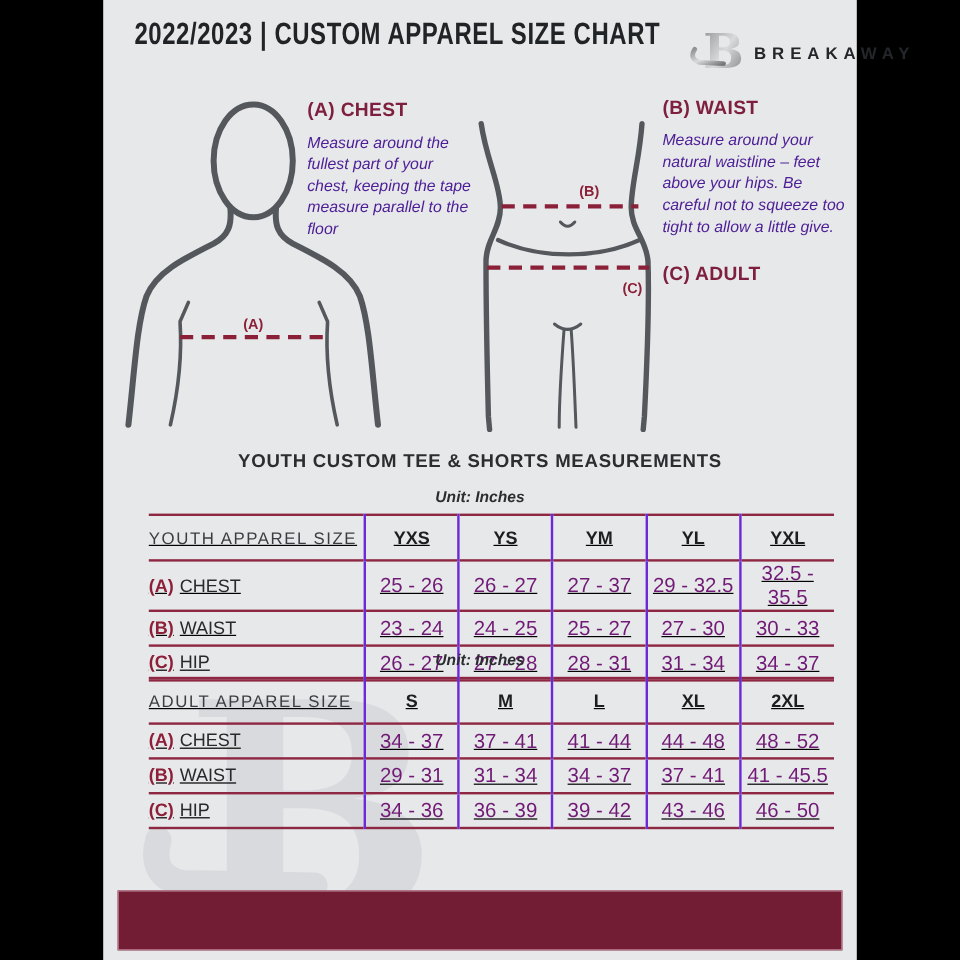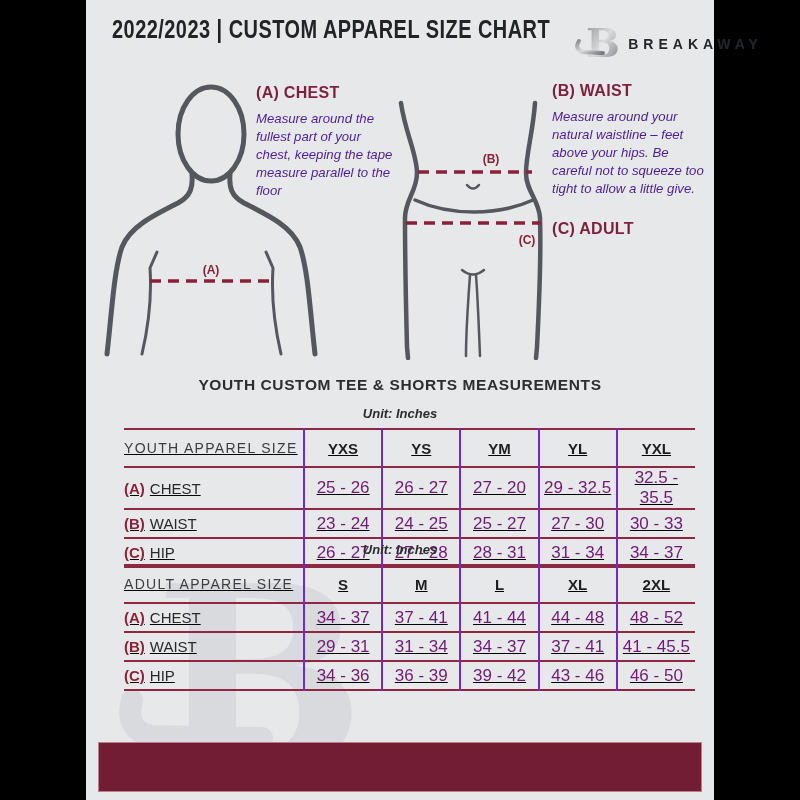--- a/index.html
+++ b/index.html
@@ -170,21 +170,21 @@
           <th class="size-head">YM</th>
           <th class="size-head">YL</th>
           <th class="size-head">YXL</th>
         </tr>
       </thead>
       <tbody>
         <tr>
           <td class="row-label"><span class="row-prefix">(A)</span><span>CHEST</span></td>
           <td class="cell-val">25 - 26</td>
           <td class="cell-val">26 - 27</td>
-          <td class="cell-val">27 - 20</td>
+          <td class="cell-val">27 - 37</td>
           <td class="cell-val">29 - 32.5</td>
           <td class="cell-val">32.5 - 35.5</td>
         </tr>
         <tr>
           <td class="row-label"><span class="row-prefix">(B)</span><span>WAIST</span></td>
           <td class="cell-val">23 - 24</td>
           <td class="cell-val">24 - 25</td>
           <td class="cell-val">25 - 27</td>
           <td class="cell-val">27 - 30</td>
           <td class="cell-val">30 - 33</td>

